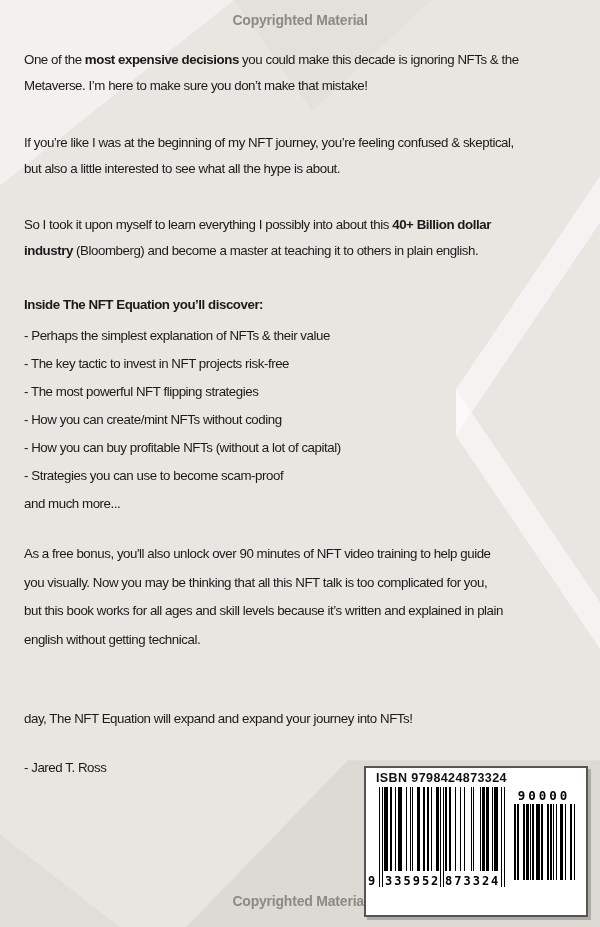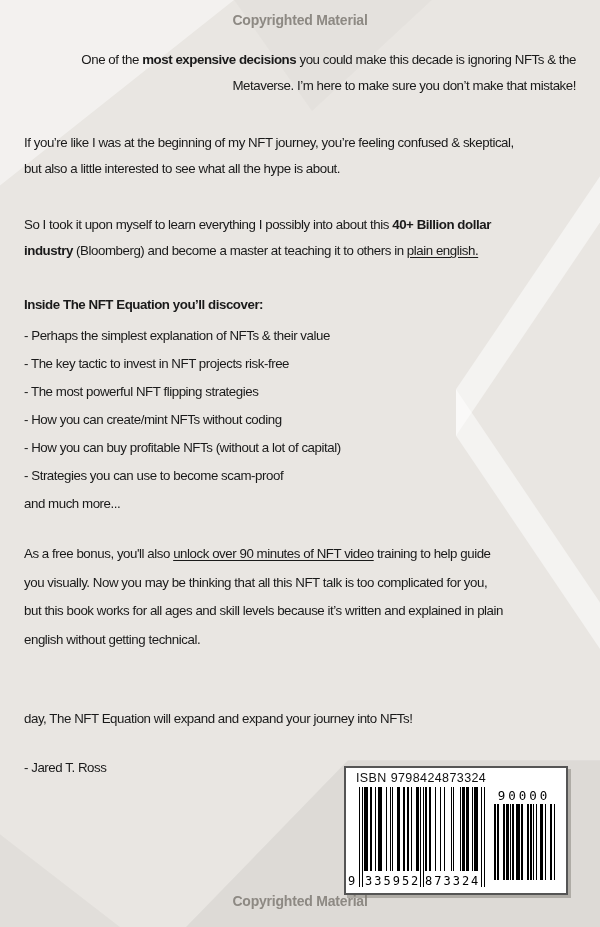--- a/index.html
+++ b/index.html
@@ -26,39 +26,40 @@
     z-index:1;
   }
   .copyright.top{top:12px;}
   .copyright.bottom{top:893px;}
   
   #blocks{
     position:absolute;left:24px;top:0;width:552px;z-index:1;
     font-size:13.3px;letter-spacing:-0.45px;
   }
   .block{position:absolute;left:0;right:0;white-space:nowrap;}
-  #p1{top:47px;line-height:26px;text-align:right;}
+  #p1{top:47px;line-height:26px;}
   #p2{top:130px;line-height:26px;}
   #p3{top:212px;line-height:26px;}
   #p4{top:292px;line-height:26px;}
   #p5{top:322px;line-height:28px;}
   #p6{top:540px;line-height:28.5px;}
   #p7{top:676px;line-height:28.5px;}
   .b{font-weight:700;}
-  .u{text-decoration:underline;text-underline-offset:2px;text-align:right;}
+  .u{text-underline-offset:2px;text-align:right;}
   .author{
     position:absolute;left:24px;top:760px;z-index:1;
     font-size:13.3px;letter-spacing:-0.45px;
   }
   
   .barcode-box{
-    position:absolute;left:344px;top:766px;width:224px;height:129px;
+    position:absolute;left:364px;top:766px;width:224px;height:151px;
     background:#ffffff;border:2px solid #555;box-sizing:border-box;
     box-shadow:3px 3px 0 rgba(130,125,118,0.5);
     z-index:2;
+    font-weight:bold;
   }
   .isbn-label{
     position:absolute;left:10px;top:3px;
     font-size:12.5px;letter-spacing:0.4px;color:#111;
   }
   .bc-main{position:absolute;left:2px;top:19px;width:140px;height:104px;}
   #ean13-svg{position:absolute;left:11px;top:0;width:126px;height:100px;}
   .num{
     position:absolute;top:87px;
     font-family:"DejaVu Sans Mono",monospace;font-size:12px;color:#000;

